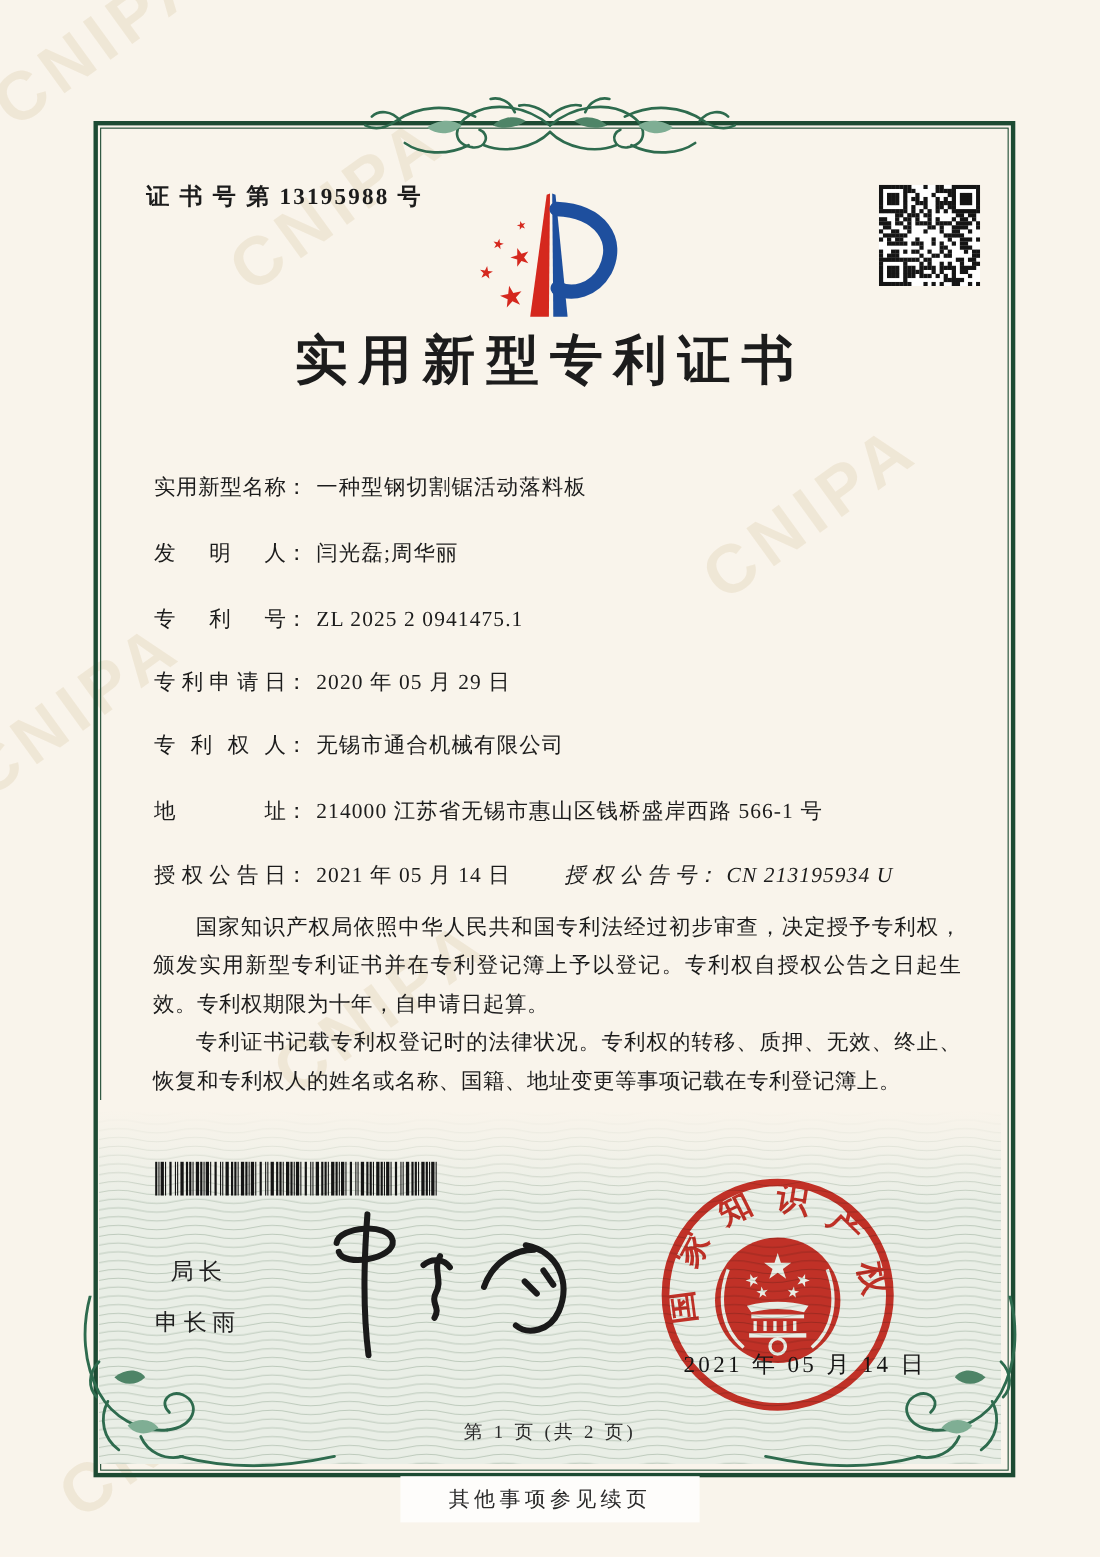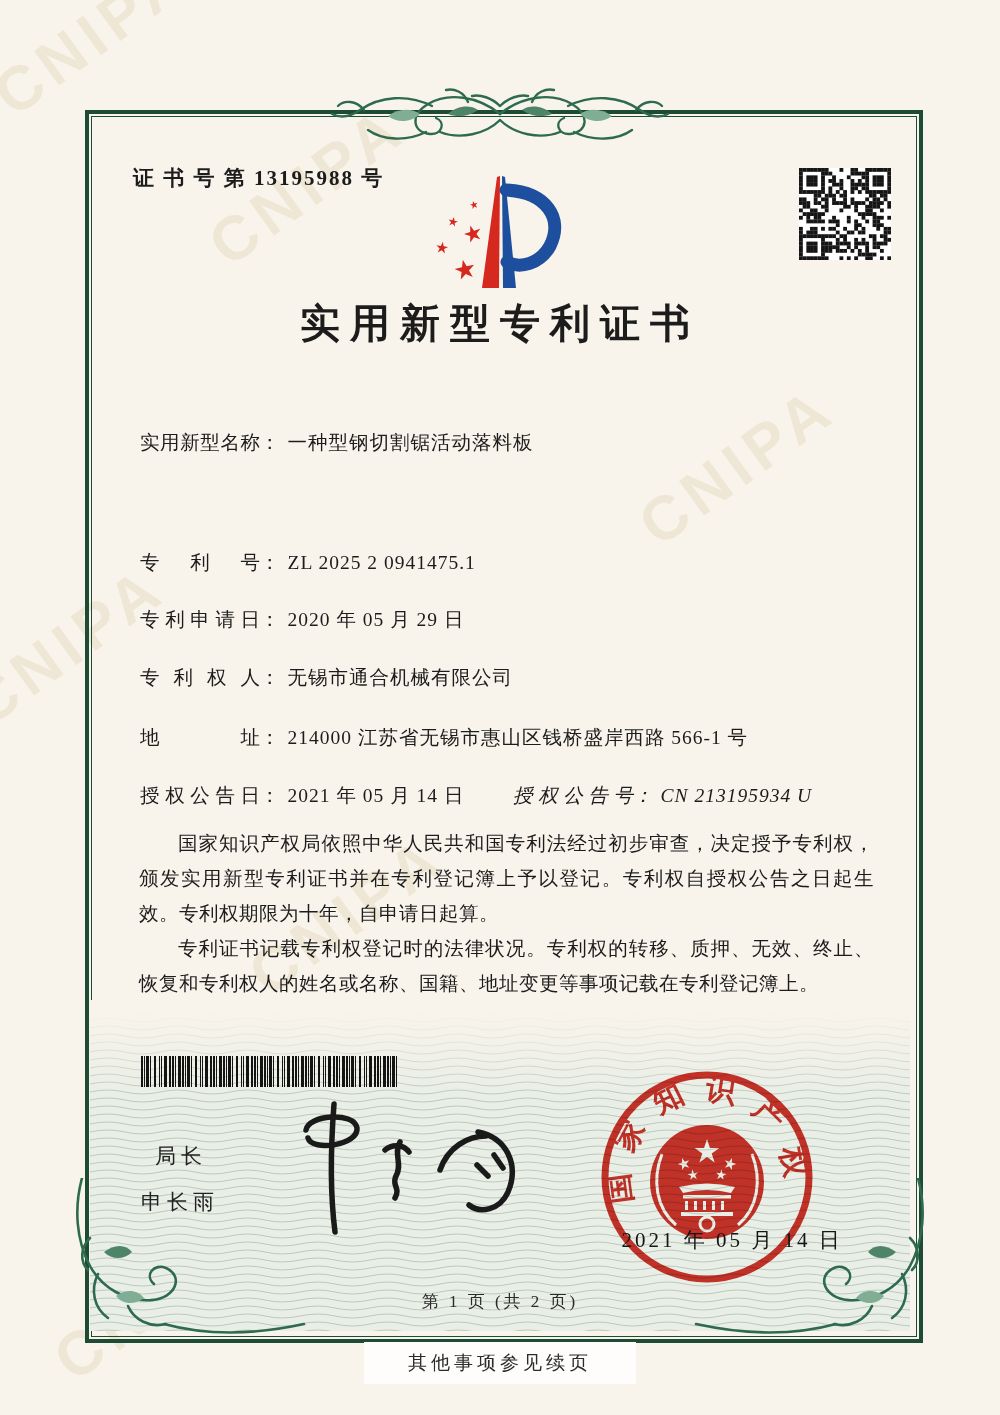--- a/index.html
+++ b/index.html
@@ -6,21 +6,21 @@
   .page{position:relative;width:1000px;height:1415px;background:#f9f4eb;overflow:hidden;
         font-family:"Liberation Serif","DejaVu Serif",serif;color:#1c1c1c;}
   .wm{position:absolute;font-family:"Liberation Sans","DejaVu Sans",sans-serif;font-weight:700;
       font-size:62px;letter-spacing:7px;color:#eadfc9;opacity:.6;transform:rotate(-36deg);
       white-space:nowrap;pointer-events:none;}
   .frame{position:absolute;left:85px;top:110px;width:830px;height:1225px;border:4px solid #1d4b33;}
   .frame-inner{position:absolute;inset:2px;border:1px solid #1d4b33;}
   .cert-no{position:absolute;left:133px;top:164px;font-size:21px;letter-spacing:2px;font-weight:bold;}
   .logo{position:absolute;left:420px;top:150px;}
   .qr{position:absolute;left:799px;top:168px;}
-  .title{position:absolute;left:0;top:296px;width:100%;text-align:center;font-size:40px;
+  .title{position:absolute;left:0;top:296px;width:100%;text-align:center;font-size:48px;
          font-weight:700;letter-spacing:10px;}
   .frow{position:absolute;left:140px;width:738px;font-size:19.5px;white-space:nowrap;}
   .flabel{display:inline-block;width:120px;text-align:justify;text-align-last:justify;}
   .fcolon{margin-right:8px;}
   .fval{letter-spacing:1px;}
   .fgroup2{position:absolute;left:373px;top:0;font-style:italic;}
   .paras{position:absolute;left:139px;top:826px;width:735px;font-size:19.5px;line-height:1.8;
          text-align:justify;}
   .paras p{margin:0;text-indent:2em;letter-spacing:.5px;}
   .band{position:absolute;left:90px;top:1000px;}
@@ -412,20 +412,23 @@
       <rect x="69.92" y="88.32000000000001" width="3.83" height="3.83" fill="#151515"></rect>
       <rect x="80.96000000000001" y="88.32000000000001" width="3.83" height="3.83" fill="#151515"></rect>
       <rect x="88.32000000000001" y="88.32000000000001" width="3.83" height="3.83" fill="#151515"></rect>
     </svg>
 
   <div class="title">实用新型专利证书</div>
 
   <div class="frow" style="top:429px">
     <span class="flabel">实用新型名称</span><span class="fcolon">：</span><span class="fval">一种型钢切割锯活动落料板</span>
   </div>
+  <div class="frow" style="top:489px">
+    <span class="flabel">发明人</span><span class="fcolon">：</span><span class="fval">闫光磊;周华丽</span>
+  </div>
   <div class="frow" style="top:549px">
     <span class="flabel">专利号</span><span class="fcolon">：</span><span class="fval">ZL 2025 2 0941475.1</span>
   </div>
   <div class="frow" style="top:606px">
     <span class="flabel">专利申请日</span><span class="fcolon">：</span><span class="fval">2020 年 05 月 29 日</span>
   </div>
   <div class="frow" style="top:664px">
     <span class="flabel">专利权人</span><span class="fcolon">：</span><span class="fval">无锡市通合机械有限公司</span>
   </div>
   <div class="frow" style="top:724px">

